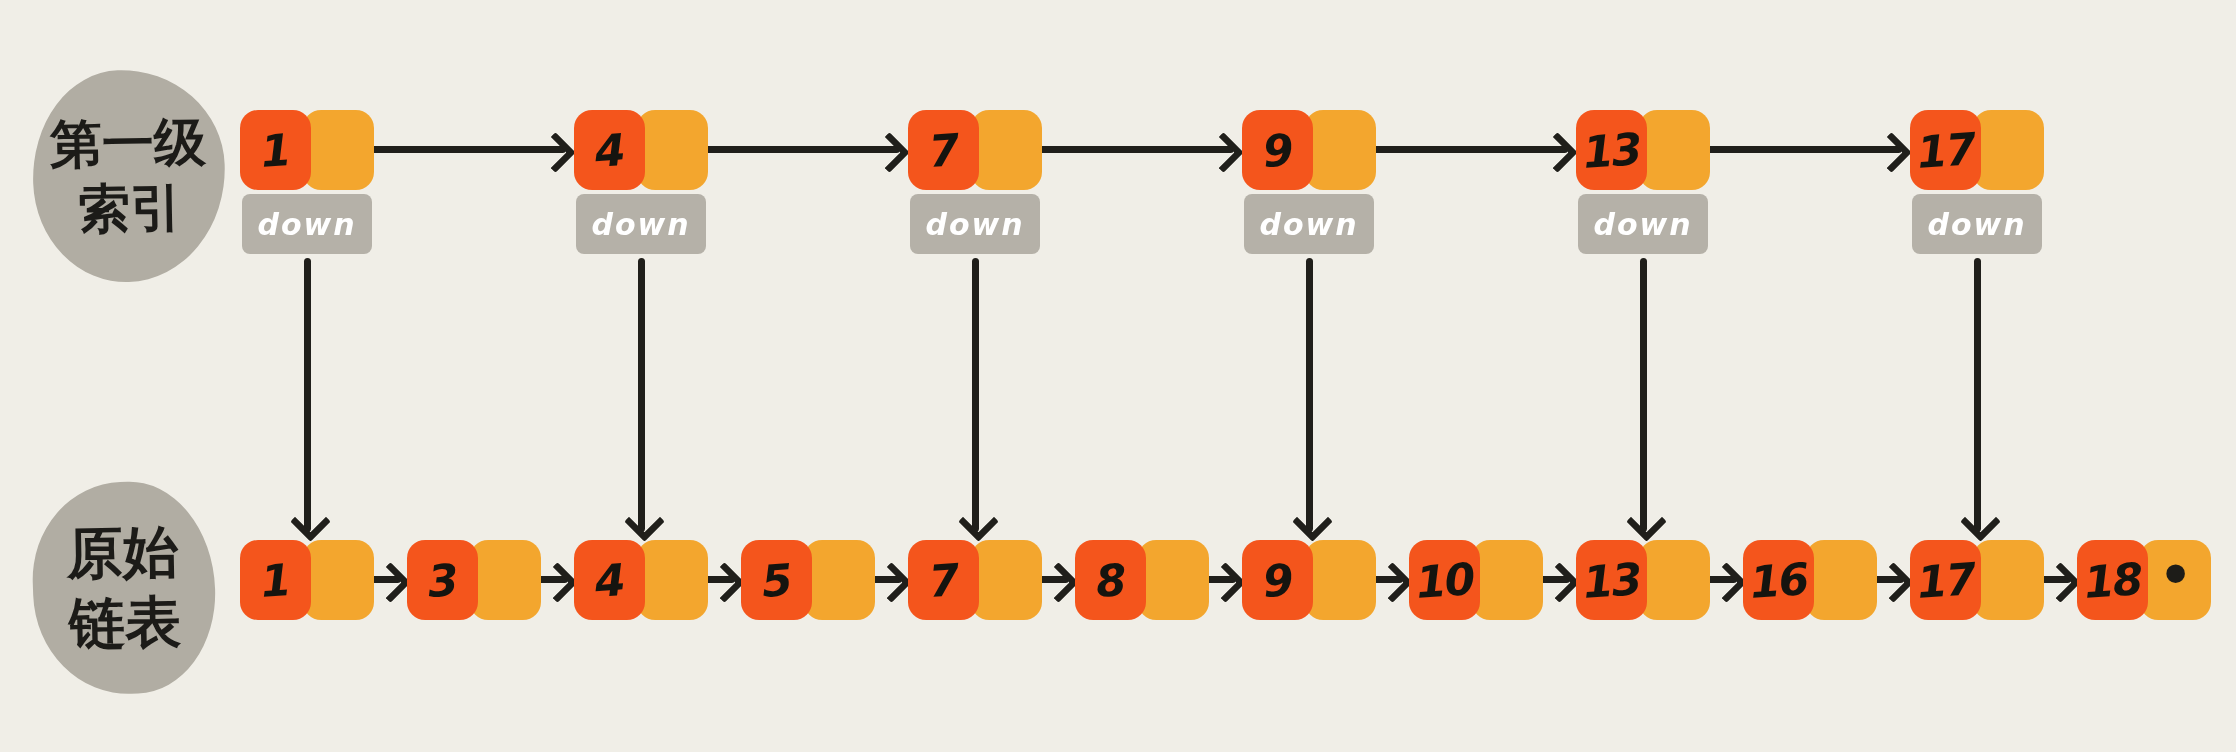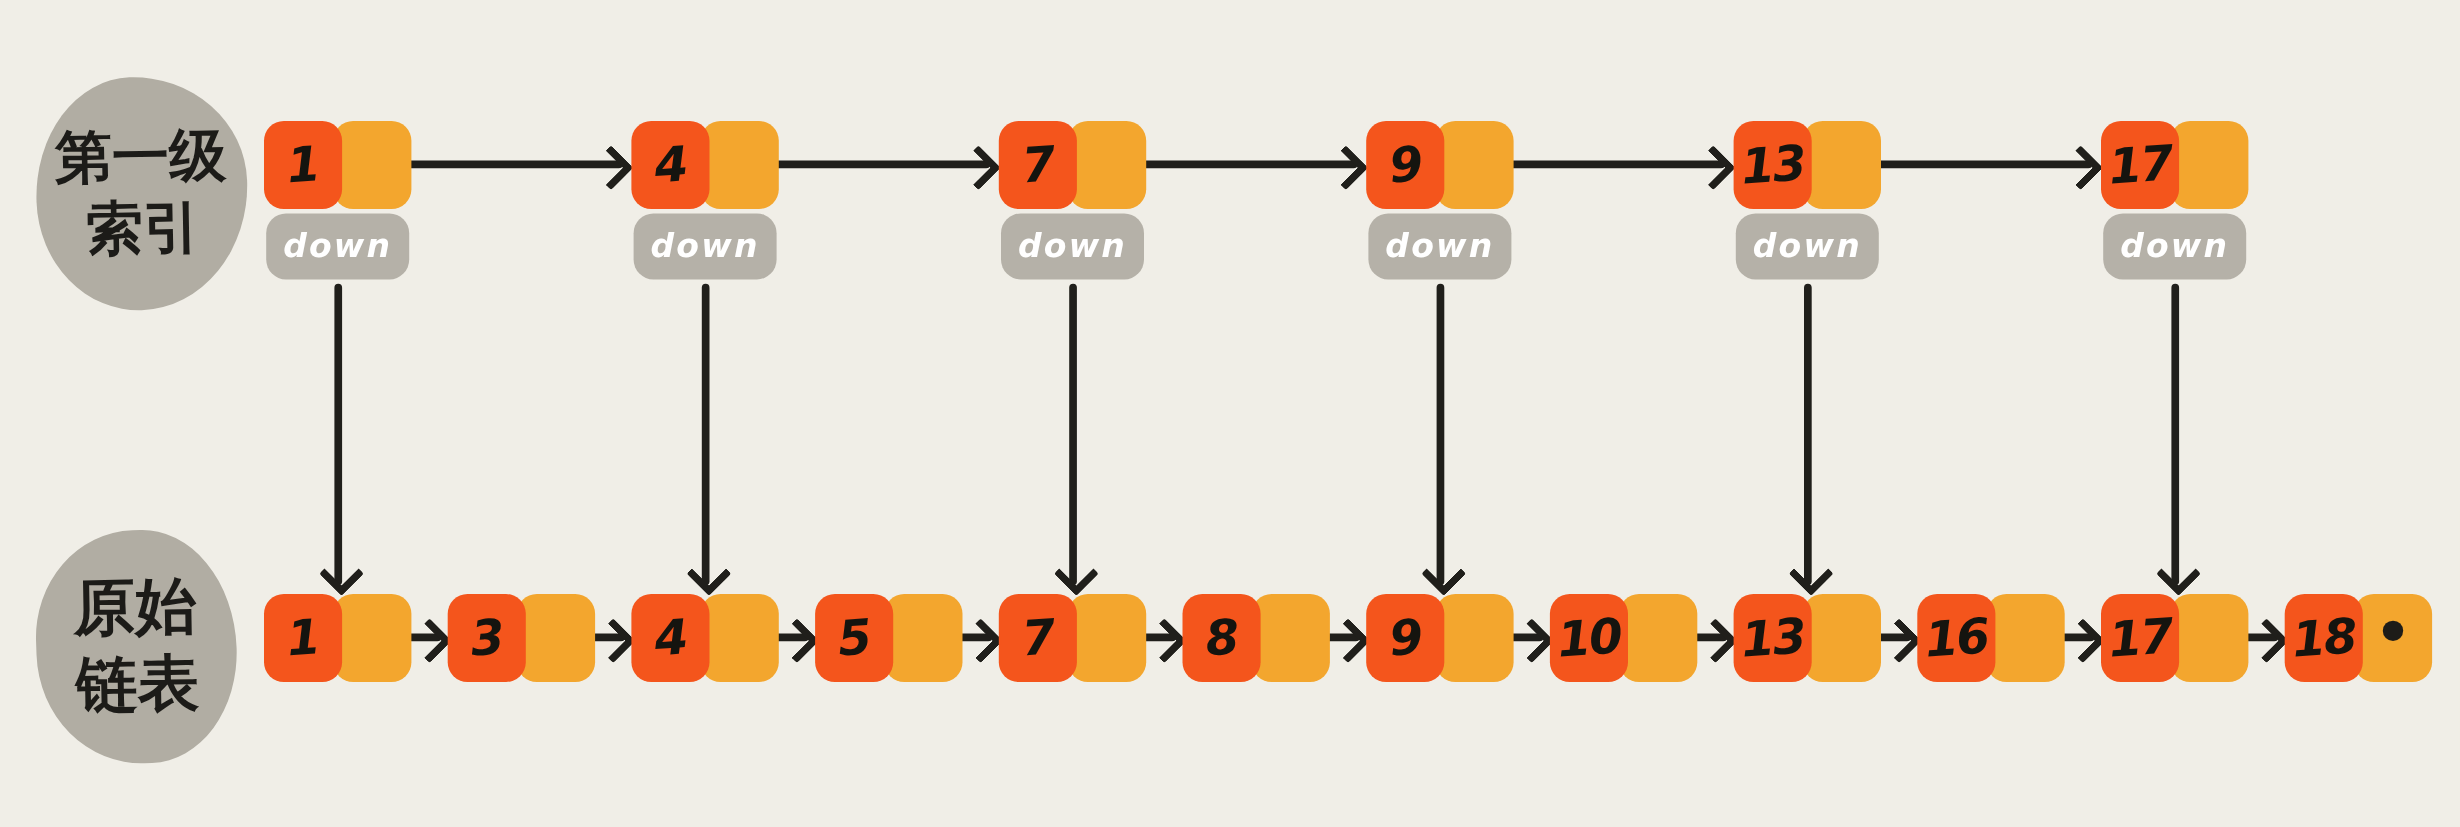--- a/index.html
+++ b/index.html
@@ -53,21 +53,21 @@
   .null-dot {
     font-size:64px; line-height:1; color:#1d1c18;
     font-style:normal; transform:translateY(-4px);
   }
 
   
   .downbox {
     position:absolute;
     width:130px; height:60px; top:194px;
     background:#b5b1a8;
-    border-radius:18px;
+    border-radius:8px;
     display:flex; align-items:center; justify-content:center;
     z-index:1;
     color:#ffffff;
     font-size:30px; font-style:italic; font-weight:600;
     letter-spacing:2px;
   }
 
   
   .harrow {
     position:absolute; height:7px; top:146px;

